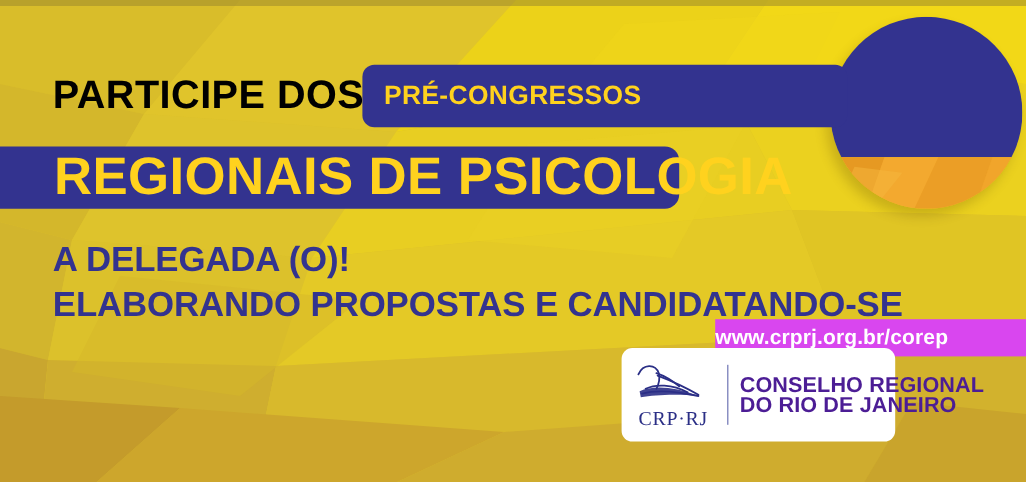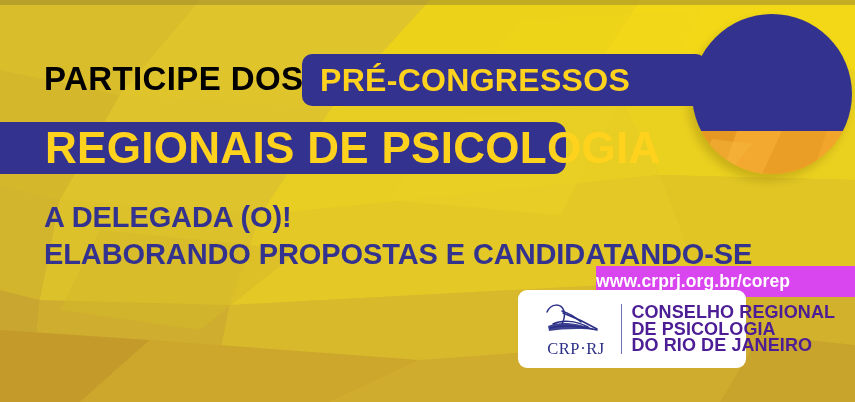--- a/index.html
+++ b/index.html
@@ -93,21 +93,21 @@
     position: absolute;
     left: 302px; top: 54px;
     width: 404px; height: 52px;
     background: #33338f;
     border-radius: 10px;
   }
   .band1 .band-text {
     position: absolute;
     left: 18px; top: 7px;
     color: #ffd21e;
-    font-size: 32px;
+    font-size: 22px;
     font-weight: bold;
     letter-spacing: .3px;
     line-height: 38px;
     white-space: nowrap;
   }
   .band2 {
     position: absolute;
     left: -14px; top: 122px;
     width: 580px; height: 52px;
     background: #33338f;
@@ -153,21 +153,21 @@
     position: absolute;
     left: 518px; top: 290px;
     width: 228px; height: 78px;
     background: #ffffff;
     border-radius: 9px;
     display: flex;
     align-items: center;
   }
   .logo-mark {
     width: 86px;
-    padding-left: 15px;
+    padding-left: 0;
     text-align: center;
     flex: 0 0 auto;
   }
   .logo-bird { display: block; margin: 0 auto; }
   .logo-acronym {
     display: block;
     color: #2b2f86;
     font-family: "Liberation Serif", serif;
     font-size: 16.5px;
     letter-spacing: .6px;
@@ -264,18 +264,17 @@
           <path d="M9 27 C20 24, 38 25, 56 29"></path>
           <path d="M21 10 C27 12, 34 16, 40 21"></path>
         </g>
         <path d="M7 25 C18 20, 36 21, 56 29 C38 27, 20 28, 8 30 Z" fill="#2b2f86" opacity=".9"></path>
       </svg>
       <span class="logo-acronym">CRP·RJ</span>
     </div>
     <div class="logo-divider"></div>
     <div class="logo-text">
       <span>CONSELHO REGIONAL</span>
-      <span>DE PSICOLOGIA</span>
       <span>DO RIO DE JANEIRO</span>
     </div>
   </div>
 
 </div>
 
 </body></html>

